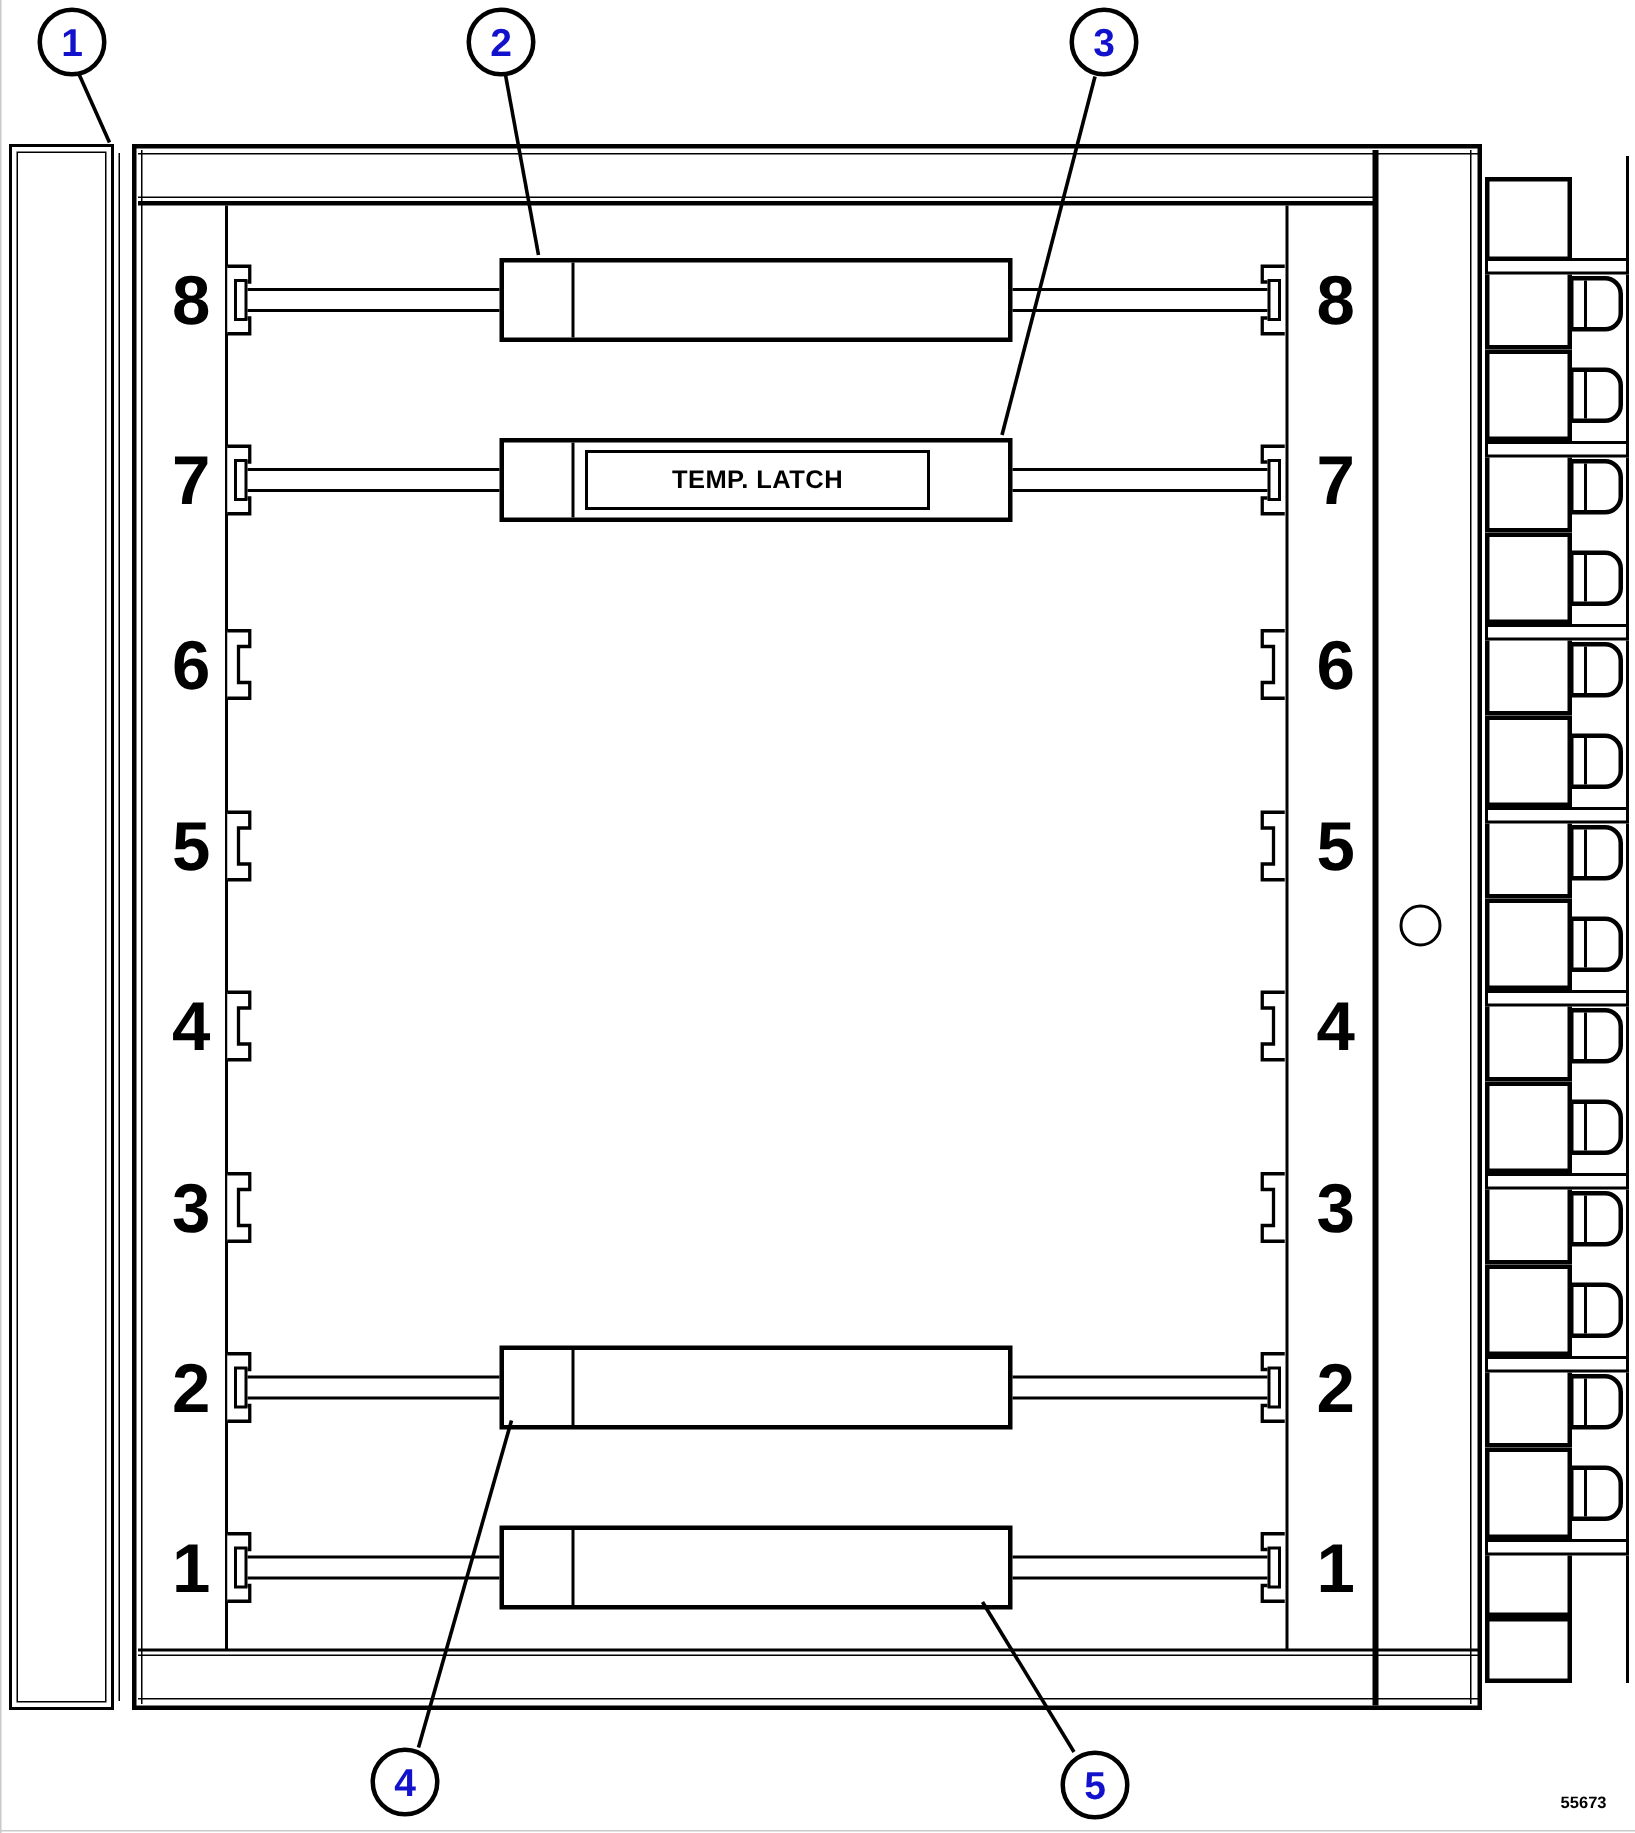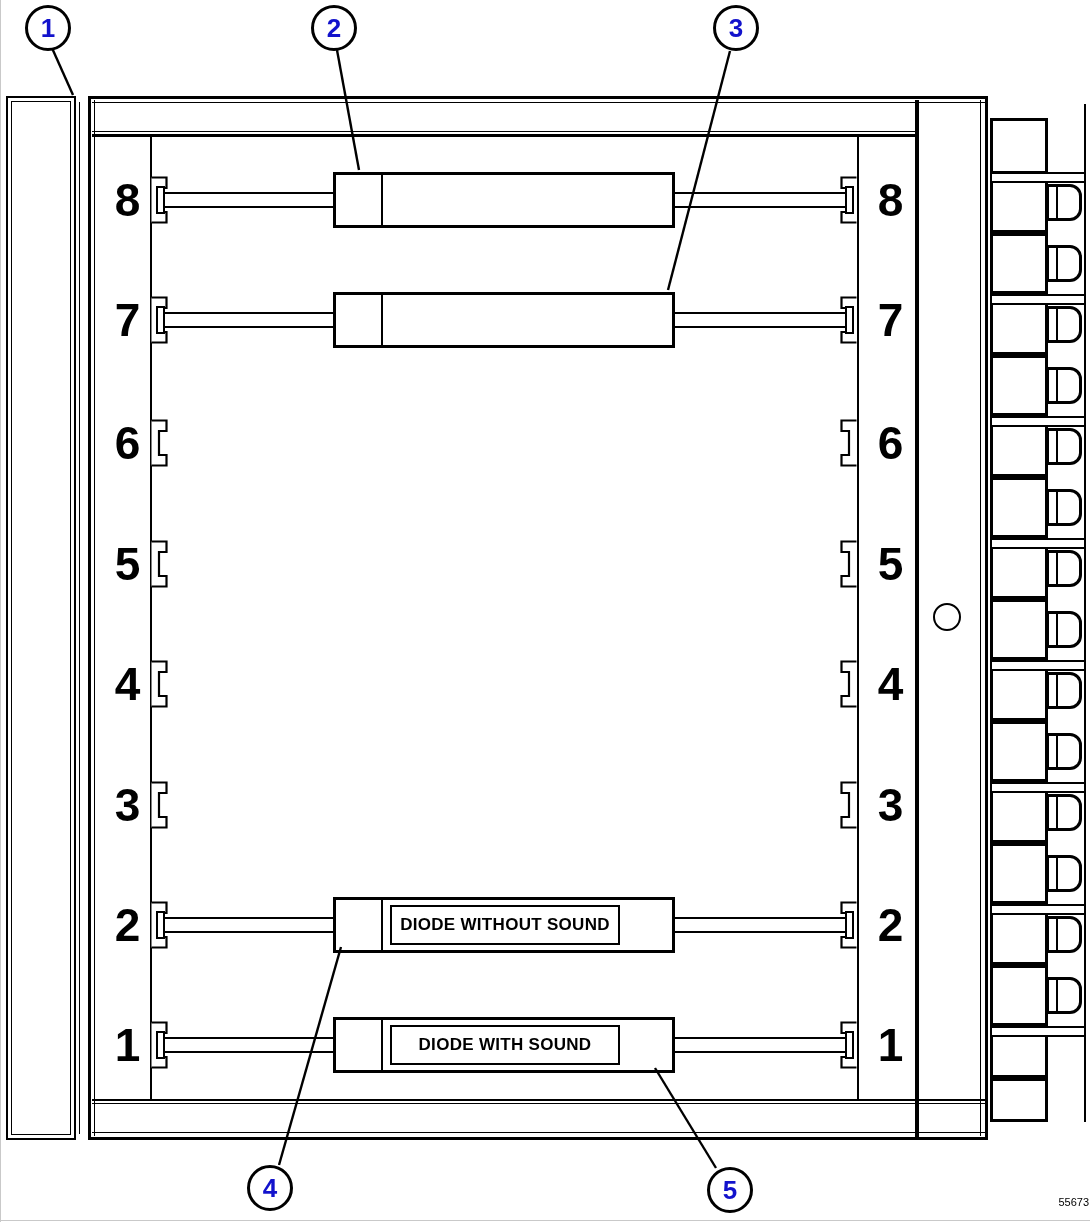--- a/index.html
+++ b/index.html
@@ -28,21 +28,21 @@
   
   .cbody { position:absolute; left:990px; width:58px; border:3px solid #000; background:#fff; }
   .cbar  { position:absolute; left:990px; width:96px; height:11px; border:2px solid #000; background:#fff; z-index:3; }
   .chead { position:absolute; left:1046px; width:36px; border:3px solid #000; border-radius:0 12px 12px 0; background:#fff; z-index:2; }
   .cheaddiv { position:absolute; width:2px; background:#000; z-index:2; }
   
   .callout { position:absolute; width:46px; height:46px; border:3px solid #000; border-radius:50%;
              background:#fff; color:#1212cc; font-size:26px; font-weight:bold;
              text-align:center; line-height:40px; z-index:10; }
   #leaders { position:absolute; left:0; top:0; z-index:5; pointer-events:none; }
-  #fignum { position:absolute; top:1196px; right:1px; font-size:11px; font-weight:normal; color:#000; }
+  #fignum { position:absolute; top:1196px; right:19px; font-size:11px; font-weight:bold; color:#000; }
   #hole { position:absolute; left:933px; top:603px; width:28px; height:28px;
           border:2px solid #000; border-radius:50%; background:#fff; }
 </style>
 </head>
 <body>
 
 <div id="stage">
 
   <div class="edge" style="left:0;top:0;width:1px;height:1222px;"></div>
   <div class="edge" style="left:0;top:1220px;width:1090px;height:1px;"></div>
@@ -101,20 +101,21 @@
       </svg></div>
     <div class="clipw" style="left:840px;top:296px;"><svg width="18" height="48">
         <path d="M16.5,1.5 H1.5 V12 H9 V36 H1.5 V46.5 H16.5" fill="#fff" stroke="#000" stroke-width="2.2"></path>
       </svg></div>
     <div class="rail" style="left:160px;top:312px;width:176px;"></div>
     <div class="cap" style="left:156px;top:306px;"></div>
     <div class="rail" style="left:672px;top:312px;width:178px;"></div>
     <div class="cap" style="left:845px;top:306px;"></div>
     <div class="modbox" style="left:333px;top:292px;"></div>
     <div class="modline" style="left:381px;top:295px;height:50px;"></div>
+    <div class="labelbox" style="left:390px;top:300px;">TEMP. LATCH</div>
     <div class="num" style="left:99px;top:415px;width:56px;">6</div>
     <div class="num" style="left:862px;top:415px;width:56px;">6</div>
     <div class="clipw" style="left:150px;top:419px;"><svg width="18" height="48">
         <path d="M1.5,1.5 H16.5 V12 H9 V36 H16.5 V46.5 H1.5" fill="#fff" stroke="#000" stroke-width="2.2"></path>
       </svg></div>
     <div class="clipw" style="left:840px;top:419px;"><svg width="18" height="48">
         <path d="M16.5,1.5 H1.5 V12 H9 V36 H1.5 V46.5 H16.5" fill="#fff" stroke="#000" stroke-width="2.2"></path>
       </svg></div>
     <div class="num" style="left:99px;top:536px;width:56px;">5</div>
     <div class="num" style="left:862px;top:536px;width:56px;">5</div>
@@ -147,36 +148,34 @@
       </svg></div>
     <div class="clipw" style="left:840px;top:901px;"><svg width="18" height="48">
         <path d="M16.5,1.5 H1.5 V12 H9 V36 H1.5 V46.5 H16.5" fill="#fff" stroke="#000" stroke-width="2.2"></path>
       </svg></div>
     <div class="rail" style="left:160px;top:917px;width:176px;"></div>
     <div class="cap" style="left:156px;top:911px;"></div>
     <div class="rail" style="left:672px;top:917px;width:178px;"></div>
     <div class="cap" style="left:845px;top:911px;"></div>
     <div class="modbox" style="left:333px;top:897px;"></div>
     <div class="modline" style="left:381px;top:900px;height:50px;"></div>
-    <div class="labelbox" style="left:390px;top:905px;">DIODE WITHOUT SOUND</div>
     <div class="num" style="left:99px;top:1017px;width:56px;">1</div>
     <div class="num" style="left:862px;top:1017px;width:56px;">1</div>
     <div class="clipw" style="left:150px;top:1021px;"><svg width="18" height="48">
         <path d="M1.5,1.5 H16.5 V12 H9 V36 H16.5 V46.5 H1.5" fill="#fff" stroke="#000" stroke-width="2.2"></path>
       </svg></div>
     <div class="clipw" style="left:840px;top:1021px;"><svg width="18" height="48">
         <path d="M16.5,1.5 H1.5 V12 H9 V36 H1.5 V46.5 H16.5" fill="#fff" stroke="#000" stroke-width="2.2"></path>
       </svg></div>
     <div class="rail" style="left:160px;top:1037px;width:176px;"></div>
     <div class="cap" style="left:156px;top:1031px;"></div>
     <div class="rail" style="left:672px;top:1037px;width:178px;"></div>
     <div class="cap" style="left:845px;top:1031px;"></div>
     <div class="modbox" style="left:333px;top:1017px;"></div>
     <div class="modline" style="left:381px;top:1020px;height:50px;"></div>
-    <div class="labelbox" style="left:390px;top:1025px;">DIODE WITH SOUND</div>
     <div class="cbody" style="top:118px;height:56px;"></div>
     <div class="cbody" style="top:172px;height:61px;"></div>
     <div class="chead" style="top:184px;height:37px;"></div>
     <div class="cheaddiv" style="left:1056px;top:187px;height:31px;"></div>
     <div class="cbody" style="top:233px;height:61px;"></div>
     <div class="chead" style="top:245px;height:37px;"></div>
     <div class="cheaddiv" style="left:1056px;top:248px;height:31px;"></div>
     <div class="cbody" style="top:294px;height:61px;"></div>
     <div class="chead" style="top:306px;height:37px;"></div>
     <div class="cheaddiv" style="left:1056px;top:309px;height:31px;"></div>

